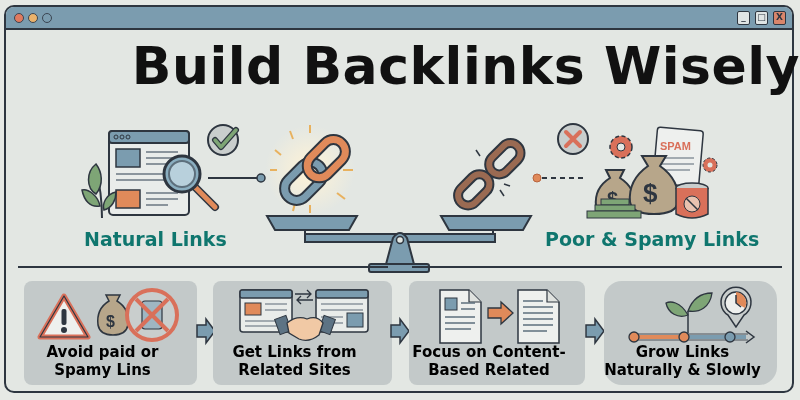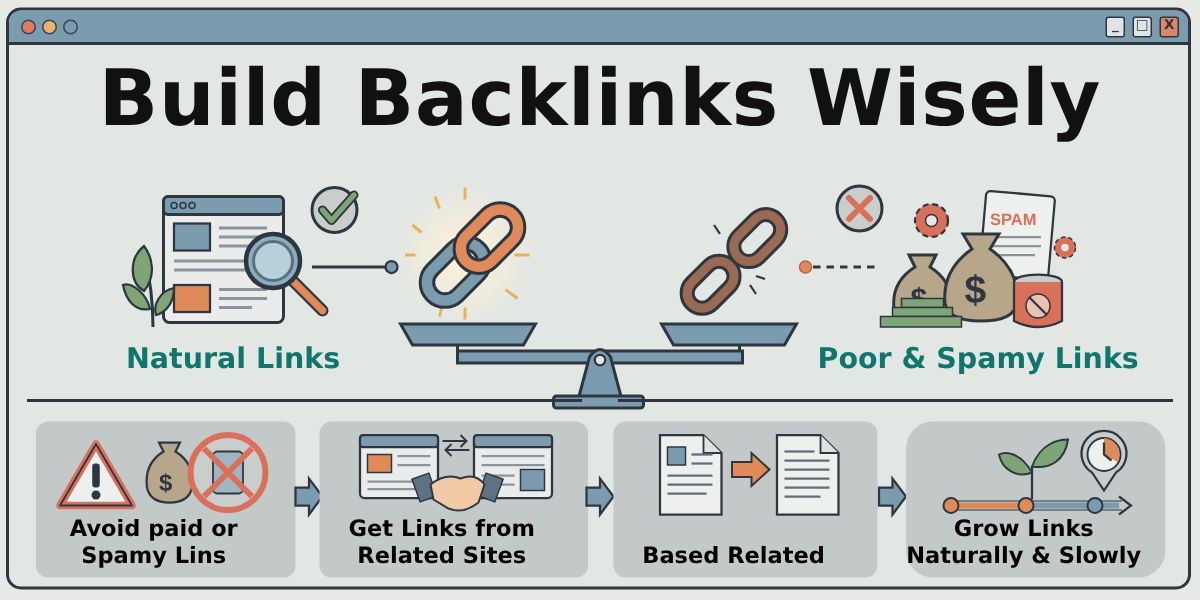--- a/index.html
+++ b/index.html
@@ -9,21 +9,21 @@
     position: absolute; left: 4px; top: 5px; width: 790px; height: 388px;
     border: 2px solid #2e3640; border-radius: 10px; background: #e3e7e3; overflow: hidden;
   }
   .titlebar {
     position: absolute; left: 0; top: 0; right: 0; height: 23px;
     background: #7b9caf; border-bottom: 2px solid #2e3640;
   }
   .dot { position: absolute; top: 6px; width: 10px; height: 10px; border-radius: 50%; border: 1.5px solid #3b4552; }
   .wbtn { position: absolute; top: 4px; width: 13px; height: 14px; border: 1.5px solid #2e3640; border-radius: 2px; background: #dfe4e4; font-size: 9px; line-height: 10px; text-align: center; font-weight: bold; color: #2e3640; }
   .title {
-    position: absolute; left: 0; right: 0; top: 36px; text-align: center;
+    position: absolute; left: 0; right: 0; top: 36px; text-align: right;
     font-size: 52px; font-weight: bold; color: #111; letter-spacing: 0.5px;
   }
   .label-lg { position: absolute; font-size: 19px; font-weight: bold; color: #0f766e; white-space: nowrap; }
   .divider { position: absolute; left: 18px; top: 266px; width: 370px; height: 2px; background: #2e3640; }
   .step {
     position: absolute; top: 281px; height: 104px; background: #c3c9c9; border-radius: 8px;
   }
   .step-label {
     position: absolute; left: 0; right: 16px; bottom: 6px; text-align: center;
     font-size: 15px; font-weight: bold; color: #000000; line-height: 18px;
@@ -280,20 +280,21 @@
     <g stroke="#5d6f7c" stroke-width="1.5">
         <line x1="6" y1="12" x2="26" y2="12"></line>
         <line x1="6" y1="18" x2="36" y2="18"></line>
         <line x1="6" y1="24" x2="36" y2="24"></line>
         <line x1="6" y1="30" x2="36" y2="30"></line>
         <line x1="6" y1="36" x2="36" y2="36"></line>
         <line x1="6" y1="42" x2="30" y2="42"></line>
       </g>
   </svg>
   <div class="step-label">
+      <span>Focus on Content-</span>
       <span>Based Related</span>
     </div>
 </div>
 
 <svg class="arrow" style="left:585px;" width="20" height="26">
   <path d="M1 7 H10 V1 L19 13 L10 25 V19 H1 Z" fill="#7b9caf" stroke="#2e3640" stroke-width="1.5"></path>
 </svg>
 
 <div class="step" style="left:604px;width:173px;border-radius:18px;">
   <svg style="left:60px;top:8px;" width="50" height="44">

